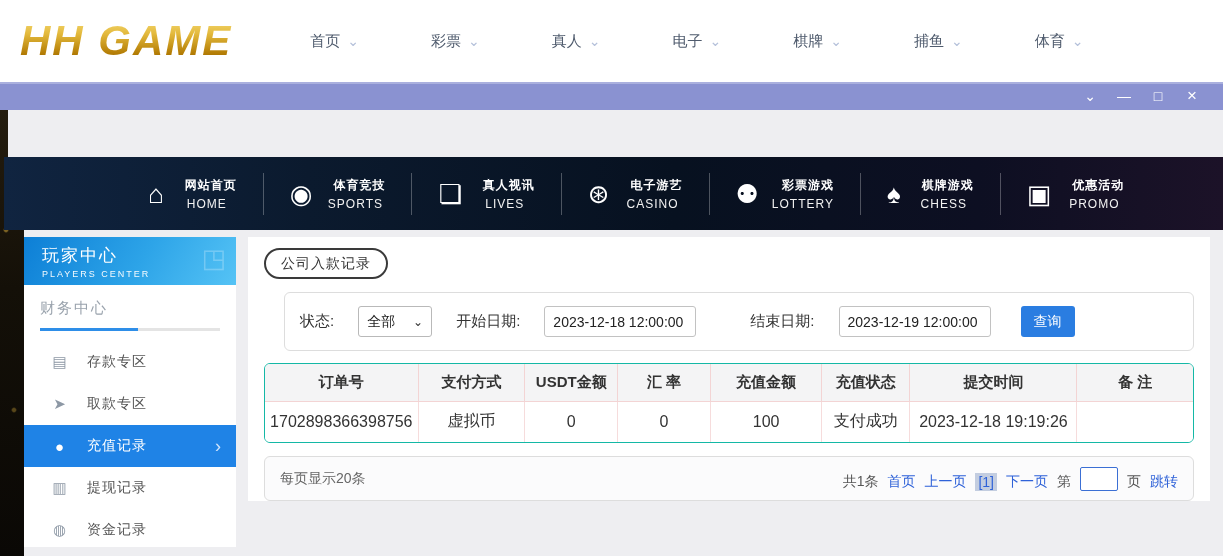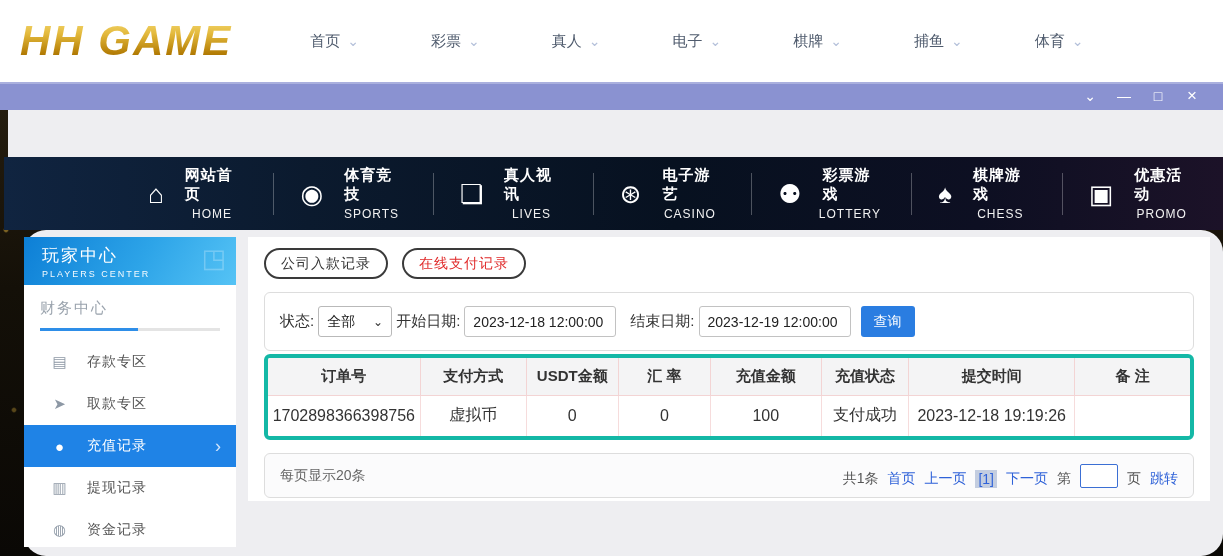--- a/index.html
+++ b/index.html
@@ -28,27 +28,27 @@
       radial-gradient(circle at 6px 120px, rgba(224,178,60,.5) 1.5px, transparent 3px),
       radial-gradient(circle at 14px 300px, rgba(224,178,60,.35) 1.5px, transparent 3px),
       linear-gradient(180deg,#241c0e 0%,#141008 40%,#0a0805 100%); }
   .gray-strip { height:47px; margin-left:8px; background:#eeeef1; }
 
   
   .main-nav { height:73px; margin-left:4px; display:flex; align-items:center; padding-left:118px;
     background:linear-gradient(90deg,#102440 0%,#0b1a2e 25%,#071120 55%,#0d0f22 80%,#1c1228 100%); }
   .nav-item { display:flex; align-items:center; gap:13px; cursor:pointer; padding:0 26px; }
   .nav-icon { color:#fff; font-size:26px; line-height:1; }
-  .nav-cn { color:#fff; font-size:15px; font-weight:bold; letter-spacing:1px; text-align:left;padding-left:8px; }
+  .nav-cn { color:#fff; font-size:12px; font-weight:bold; letter-spacing:1px; text-align:right;padding-left:8px; }
   .nav-en { color:#f2f2f2; font-size:12px; letter-spacing:1px; text-align:center; margin-top:3px; }
   .nav-sep { width:1px; height:42px; background:rgba(255,255,255,.28); }
 
   
   .content { height:326px; margin-left:24px; background:#eeeef1; display:flex;
-    padding:7px 13px 0 0;border-radius:22px; }
+    padding:7px 13px 0 0; }
   .sidebar { width:212px; height:310px; background:#fff; flex:none; overflow:hidden; }
   .side-header { height:48px; background:linear-gradient(120deg,#0d7fd6 0%,#2da4e8 55%,#55c3f5 100%);
     color:#fff; padding:7px 0 0 18px; position:relative; }
   .side-header .cn { font-size:17px; letter-spacing:2px; }
   .side-header .en { font-size:9px; letter-spacing:2px; margin-top:2px; opacity:.95; }
   .side-header .deco { position:absolute; right:10px; top:6px; font-size:26px; color:rgba(255,255,255,.25); }
   .side-section { padding:14px 16px 10px 16px; }
   .side-section .lbl { color:#9aa3ad; font-size:15px; letter-spacing:2px; }
   .side-section .rule { margin-top:10px; height:3px; width:180px;
     background:linear-gradient(90deg,#2e8ee8 0 98px,#e4e4e4 98px 100%); }
@@ -60,32 +60,32 @@
   .side-chev { margin-left:auto; color:#cfe3fb; font-size:18px; line-height:1; }
 
   .main-panel { flex:1; height:264px; background:#fff; margin-left:12px; padding:11px 16px; overflow:hidden; }
   .tabs { display:flex; gap:14px; }
   .tab-pill { height:31px; border:2px solid #3a3a3a; border-radius:16px; background:#fff;
     padding:0 15px; font-size:14px; color:#333; display:flex; align-items:center; cursor:pointer;
     font-family:inherit; letter-spacing:1px; }
   .tab-pill.red { color:#e02b2b; }
 
   .filter-box { margin-top:13px; border:1px solid #ddd; border-radius:6px; padding:13px 15px;
-    display:flex; align-items:center; gap:4px; font-size:15px; color:#333; }
+    display:flex; align-items:center; gap:24px; font-size:15px; color:#333;margin-left:20px; }
   .fake-select { width:74px; height:31px; border:1px solid #b9b9b9; border-radius:3px;
     display:flex; align-items:center; justify-content:space-between; padding:0 8px; font-size:14px;
     color:#222; cursor:pointer; background:#fff; }
   .fake-select .chev { font-size:12px; color:#333; }
   .date-input { width:152px; height:31px; border:1px solid #c2c2c2; border-radius:3px;
     font-size:14px; color:#222; padding:0 8px; font-family:inherit; }
   .search-btn { width:54px; height:31px; background:#2a7de1; color:#fff; border:none;
     border-radius:3px; font-size:14px; cursor:pointer; margin-left:6px; font-family:inherit; }
   .gap { width:6px; }
 
-  .table-box { margin-top:3px; border:4px solid #14b8a6; border-radius:6px; overflow:hidden; }
+  .table-box { margin-top:12px; border:1px solid #14b8a6; border-radius:6px; overflow:hidden; }
   table { width:100%; border-collapse:collapse; table-layout:fixed; }
   thead th { height:37px; background:#f4f4f5; font-size:15px; color:#333; font-weight:bold;
     border-right:1px solid #f3d4d4; border-bottom:1px solid #f3d4d4; }
   thead th:last-child { border-right:none; }
   tbody td { height:41px; background:#fff; font-size:16px; color:#333; text-align:center;
     border-right:1px solid #f6dcdc; }
   tbody td:last-child { border-right:none; }
 
   .pager-box { margin-top:13px; border:1px solid #ddd; border-radius:6px; background:#fbfbfc;
     height:45px; display:flex; align-items:center; justify-content:space-between; padding:0 15px; }
@@ -234,21 +234,20 @@
           <div class="side-item">
             <span class="side-icon">◍</span>
             <span>资金记录</span>
           </div>
         </div>
     </aside>
 
     <main class="main-panel">
       <div class="tabs">
         <button class="tab-pill">公司入款记录</button>
-        <button class="tab-pill red">在线支付记录</button>
       </div>
 
       <div class="filter-box">
         <span>状态:</span>
         <div class="fake-select">
           <span>全部</span>
           <span class="chev">⌄</span>
         </div>
         <span>开始日期:</span>
         <input class="date-input" value="2023-12-18 12:00:00" style="">

